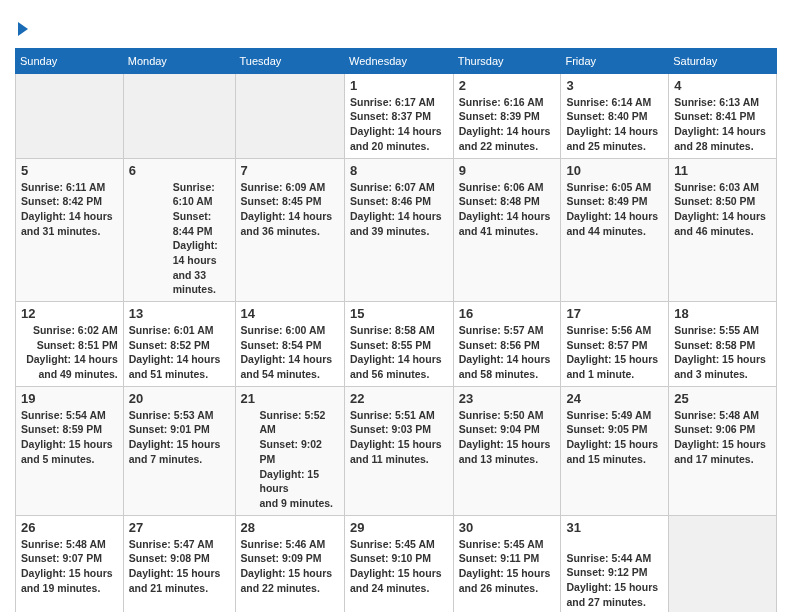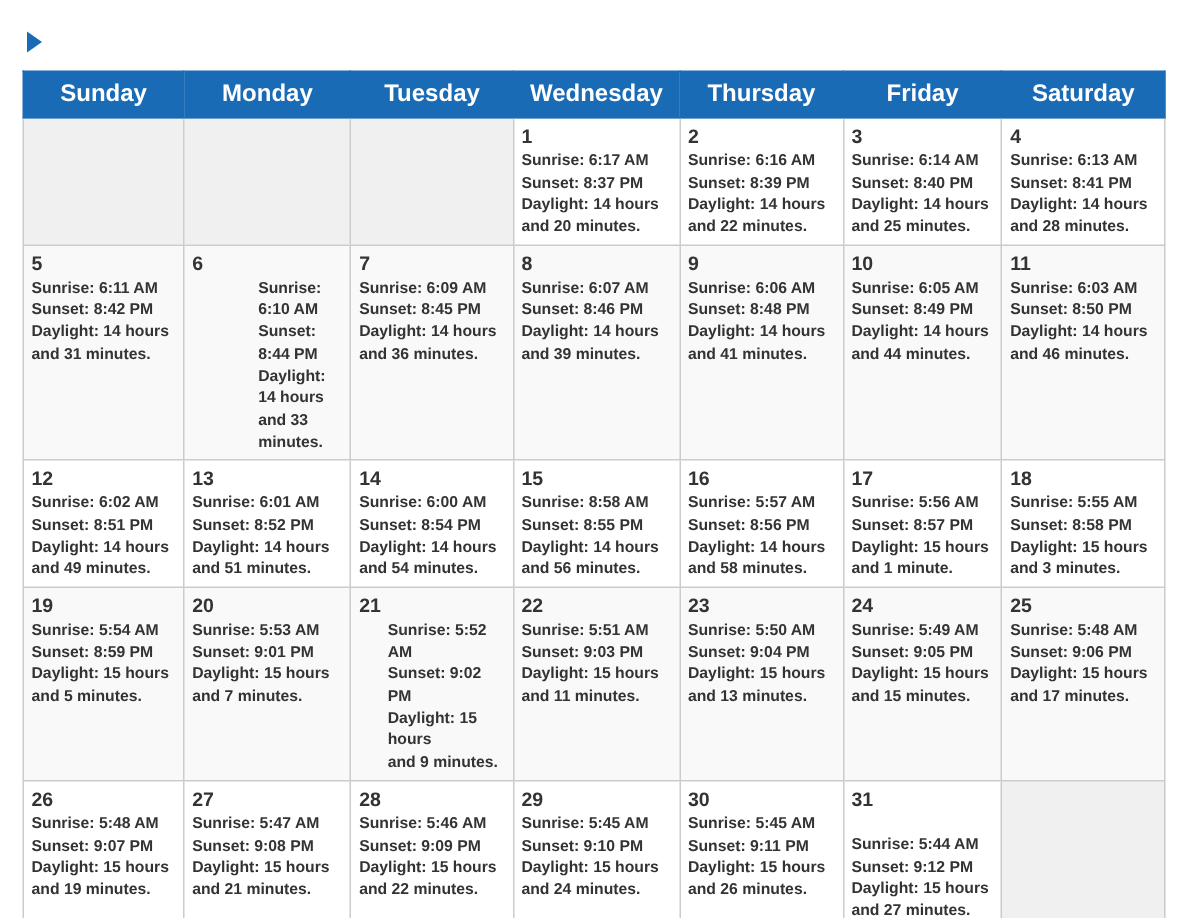--- a/index.html
+++ b/index.html
@@ -44,23 +44,23 @@
       width: 100%;
       border-collapse: collapse;
       font-size: 11px;
     }
     thead tr {
       background-color: #1a6bb5;
       color: #fff;
     }
     thead th {
       padding: 6px 4px;
-      text-align: center;
-      font-size: 16px;
-      font-weight: bold;
+      text-align: left;
+      font-size: 11px;
+      font-weight: normal;
       border: 1px solid #1a6bb5;
     }
     tbody td {
       border: 1px solid #ccc;
       vertical-align: top;
       padding: 4px 5px;
       width: 113px;
       min-height: 80px;
       background: #fff;
     }
@@ -197,21 +197,21 @@
           <span class="day-num">11</span>
           <div class="day-info" style="white-space: pre-line;">Sunrise: 6:03 AM
 Sunset: 8:50 PM
 Daylight: 14 hours
 and 46 minutes.</div>
         </td>
       </tr>
       <tr>
         <td>
           <span class="day-num">12</span>
-          <div class="day-info" style="white-space: pre-line;">Sunrise: 6:02 AM
+          <div class="day-info" style="white-space: pre-line; text-align: right;">Sunrise: 6:02 AM
 Sunset: 8:51 PM
 Daylight: 14 hours
 and 49 minutes.</div>
         </td>
         <td>
           <span class="day-num">13</span>
           <div class="day-info" style="white-space: pre-line;">Sunrise: 6:01 AM
 Sunset: 8:52 PM
 Daylight: 14 hours
 and 51 minutes.</div>

